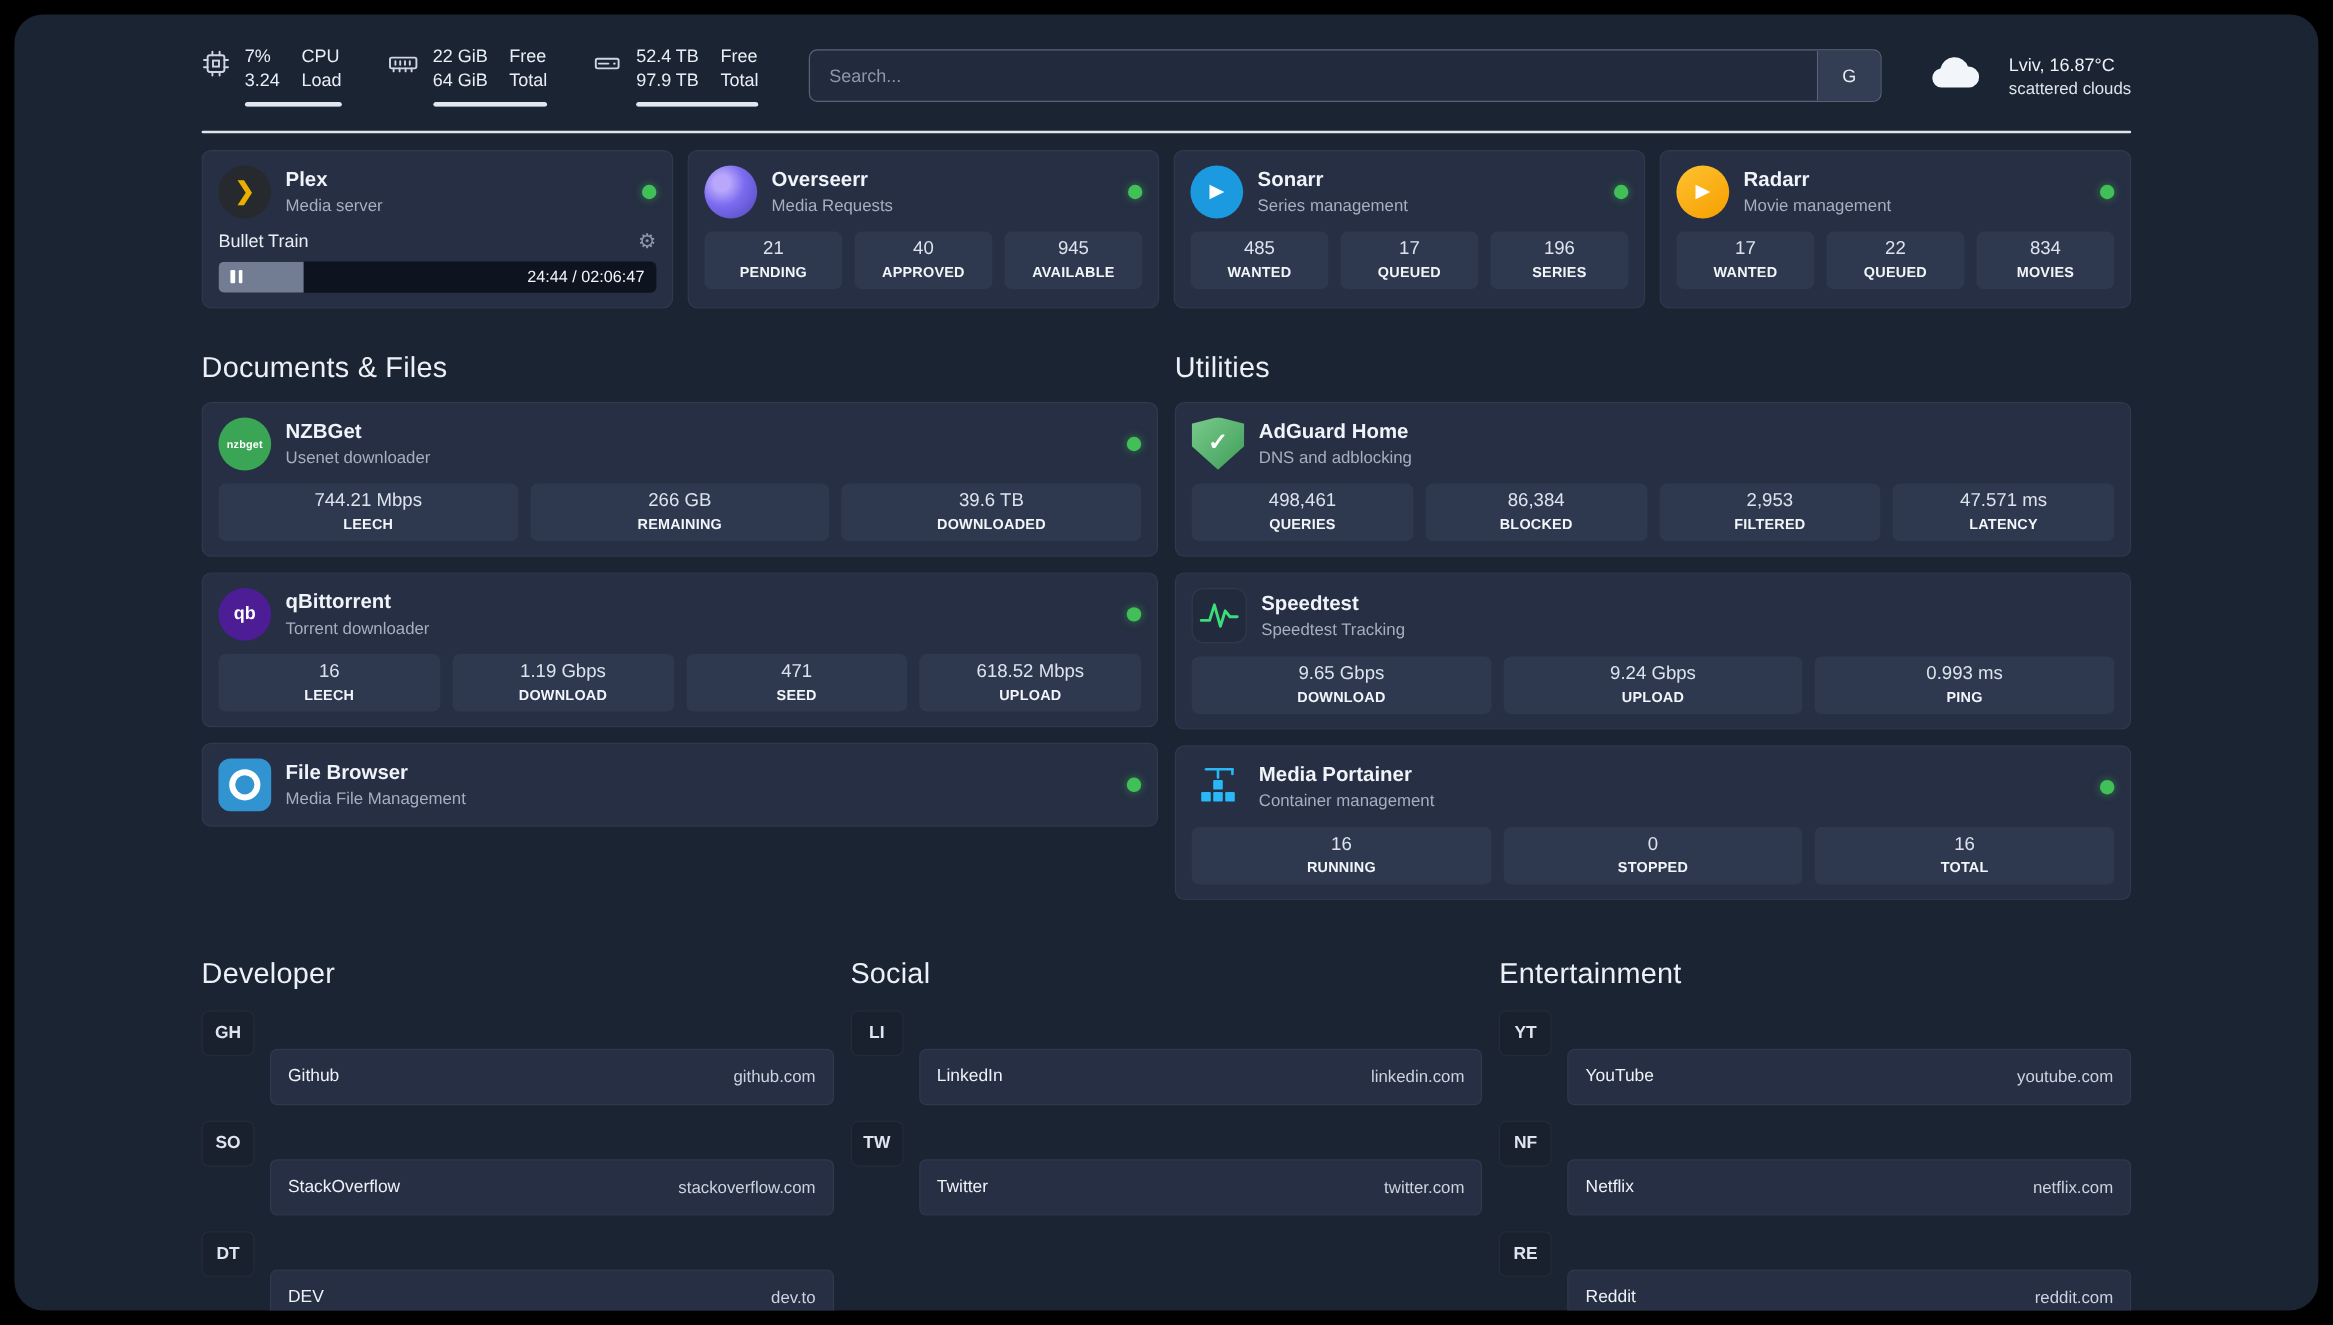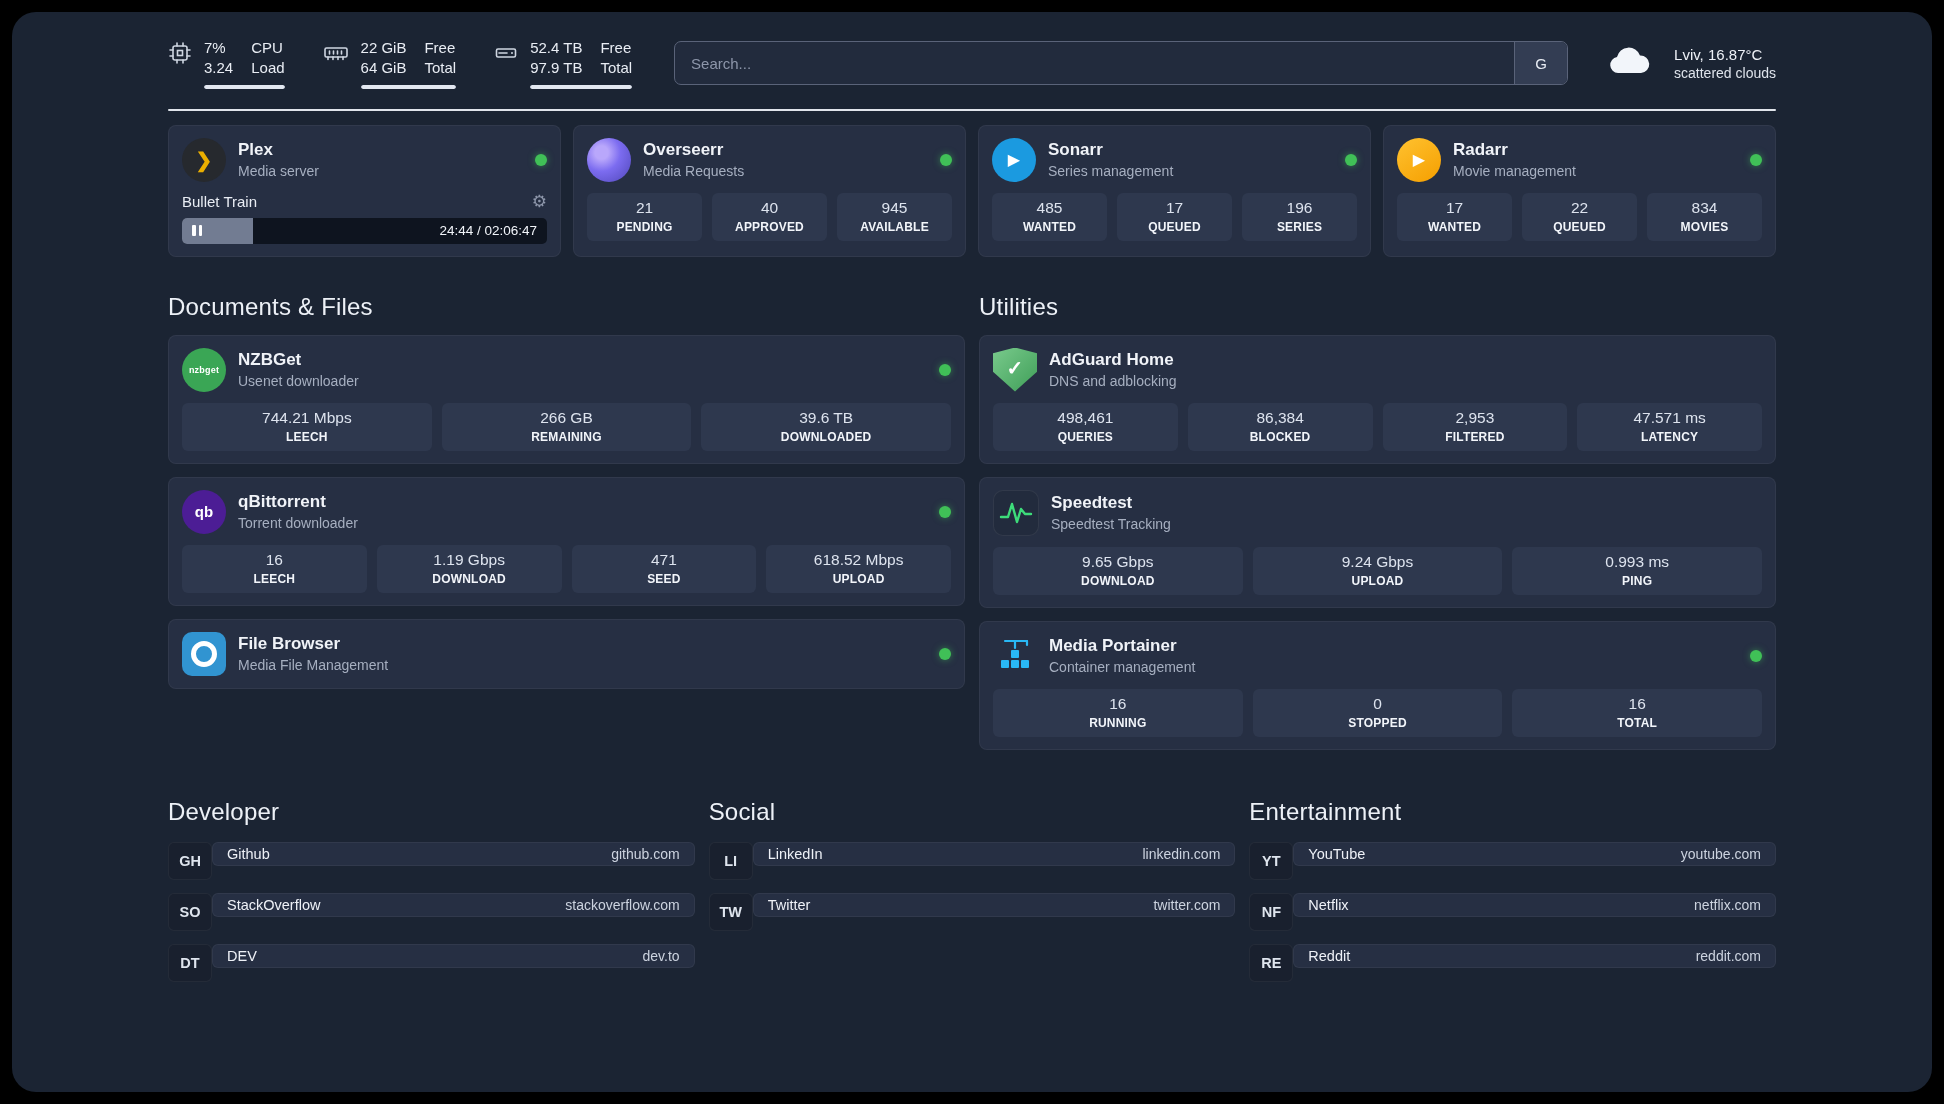--- a/index.html
+++ b/index.html
@@ -87,27 +87,27 @@
   .ic-adguard{clip-path:polygon(50% 0,100% 13%,100% 55%,50% 100%,0 55%,0 13%);
     background:linear-gradient(135deg,#79ca8c,#3f9e58);border-radius:0;}
   .ic-adguard span{color:#fff;font-size:20px;font-weight:700;margin-top:-3px;}
   .ic-speedtest{background:#222b3d;border:1px solid rgba(255,255,255,.07);}
   .ic-portainer{background:transparent;}
 
   
   .links-titles{display:grid;grid-template-columns:1fr 1fr 1fr;gap:14px;margin-top:48px;}
   .links-grid{display:grid;grid-template-columns:1fr 1fr 1fr;gap:14px;margin-top:16px;align-items:start;}
   .link-col{display:flex;flex-direction:column;gap:13px;}
-  .link-row{display:flex;}
+  .link-row{display:flex;gap:13px;}
   .link-badge{width:42px;height:36px;flex:none;background:#19202e;border:1px solid rgba(255,255,255,.05);
     border-radius:6px;display:flex;align-items:center;justify-content:center;font-size:14.5px;
     font-weight:600;color:#dfe5ee;}
-  .link-bar{flex:1;height:24px;background:#262f43;border:1px solid rgba(255,255,255,.05);border-radius:6px;
+  .link-bar{flex:1;height:47px;background:#262f43;border:1px solid rgba(255,255,255,.05);border-radius:6px;
     display:flex;align-items:center;justify-content:space-between;padding:0 14px;box-sizing:border-box;
-    cursor:pointer;}
+    cursor:pointer;margin-top:32px;}
   .link-name{font-size:14.5px;color:#eef1f7;}
   .link-domain{font-size:14px;color:#ccd3df;}
 </style>
 </head>
 <body>
 
 <div class="app">
   <div class="content">
 
     <div class="topbar">

